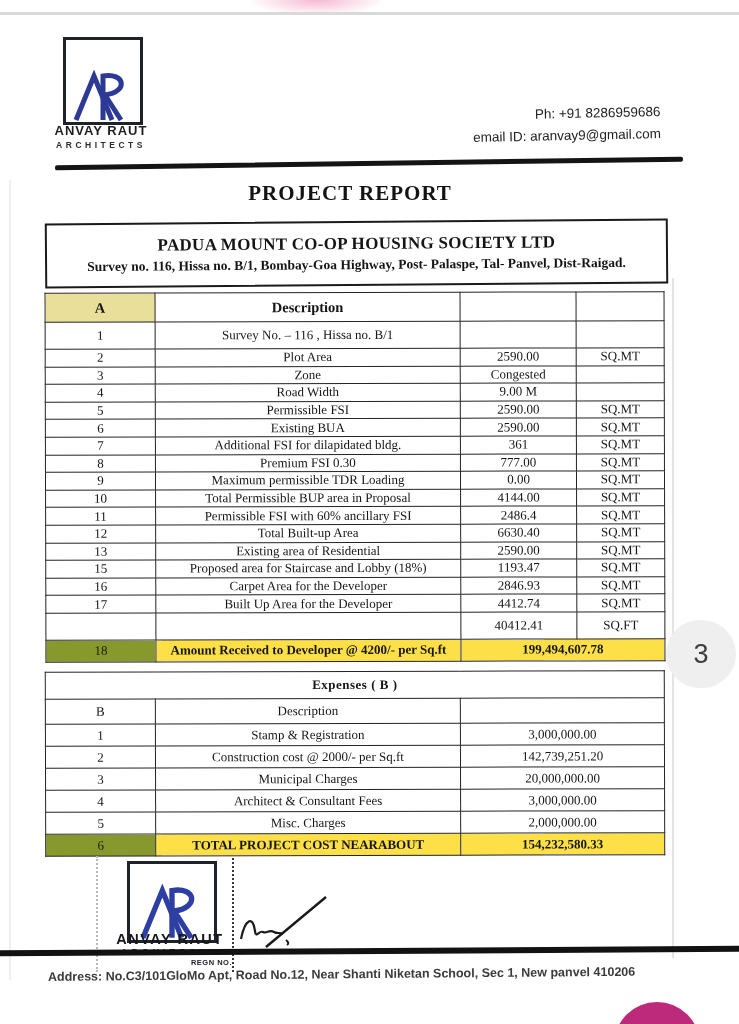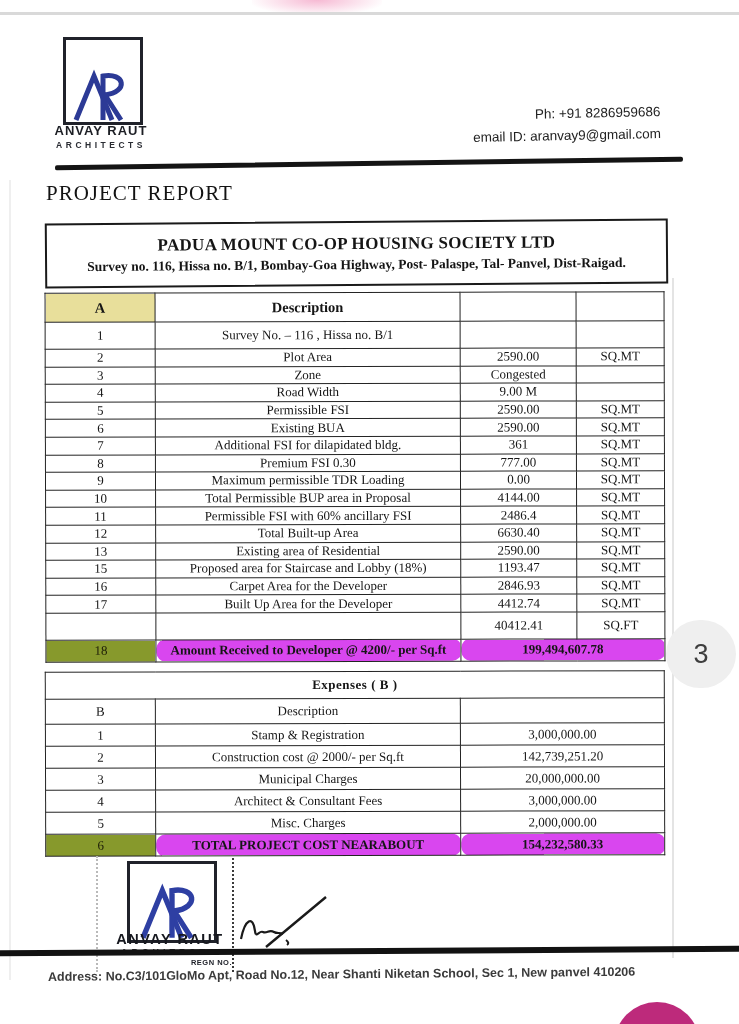--- a/index.html
+++ b/index.html
@@ -22,40 +22,40 @@
   .logo-top{left:63px;top:37px;width:74px;height:82px;}
   .logo-bottom{left:127px;top:861px;width:84px;height:76px;border-width:3px;}
   .brand-top-name{position:absolute;left:40px;top:123px;width:122px;text-align:center;
       font-family:"Liberation Sans", sans-serif;font-weight:bold;font-size:13px;letter-spacing:1px;color:#1c1e24;}
   .brand-top-sub{position:absolute;left:40px;top:140px;width:122px;text-align:center;
       font-family:"Liberation Sans", sans-serif;font-weight:bold;font-size:8.5px;letter-spacing:3.5px;color:#2a2c33;}
   .contact{position:absolute;right:78px;top:103px;text-align:right;transform:rotate(-1.2deg);
       font-family:"Liberation Sans", sans-serif;font-size:13.5px;line-height:1.65;color:#222;}
   .rule-top{position:absolute;left:55px;top:161px;width:628px;height:5px;background:#141414;
       transform:rotate(-0.8deg);border-radius:2px;}
-  .report-title{position:absolute;left:10px;top:181px;width:680px;
-      font-weight:normal;font-size:21px;letter-spacing:1px;color:#131313;margin-left:36px;}
+  .report-title{position:absolute;left:10px;top:181px;width:680px;text-align:center;
+      font-weight:bold;font-size:21px;letter-spacing:1px;color:#131313;}
   .society-box{position:absolute;left:45px;top:221px;width:619px;height:61px;border:2px solid #1a1a1a;
       transform:rotate(-0.45deg);text-align:center;}
   .society-name{margin-top:11px;font-weight:bold;font-size:17px;letter-spacing:0.3px;}
   .society-addr{margin-top:3px;font-weight:bold;font-size:13.5px;}
   
   table{border-collapse:collapse;table-layout:fixed;}
   .tbl{position:absolute;left:45px;width:619px;background:#fff;transform:rotate(-0.15deg);}
   .tbl-a{top:292px;}
   .tbl-b{top:671px;}
   .tbl td{border:1.7px solid #242424;text-align:center;vertical-align:middle;
           font-size:13px;padding:0 3px;overflow:hidden;}
   .c-sr{width:110px;} .c-desc{width:305px;} .c-val{width:116px;} .c-unit{width:88px;}
   .c-valb{width:204px;}
   .bold{font-weight:bold;}
   .hdr-a td{font-size:14.5px;}
   .hl-khaki{background:#e8df9b;font-weight:bold;}
   .hl-olive{background:#87992c;font-weight:normal;color:#1c1c07;}
-  .hl-yellow{background:#d946ef;font-weight:bold;border-radius:9px;}
+  .hl-yellow{background:#fde047;font-weight:bold;}
   .h30{height:29px;} .h28{height:27px;} .h18{height:17.6px;} .h27{height:27px;}
   .h22{height:22px;} .h26{height:25px;}
   .exp-title{font-weight:bold;font-size:16.5px;letter-spacing:0.5px;}
   
   .sig-divider{position:absolute;left:232px;top:858px;width:0;height:114px;border-left:2px dotted #3a3a3a;}
   .left-dots{position:absolute;left:96px;top:856px;width:0;height:116px;border-left:2px dotted #b9b9b9;}
   .signature{position:absolute;left:238px;top:893px;}
   .brand-bot-name{position:absolute;left:108px;top:931px;width:124px;text-align:center;
       font-family:"Liberation Sans", sans-serif;font-weight:bold;font-size:14.5px;letter-spacing:1.5px;color:#16181f;}
   .brand-bot-sub{position:absolute;left:108px;top:947px;width:124px;text-align:center;

